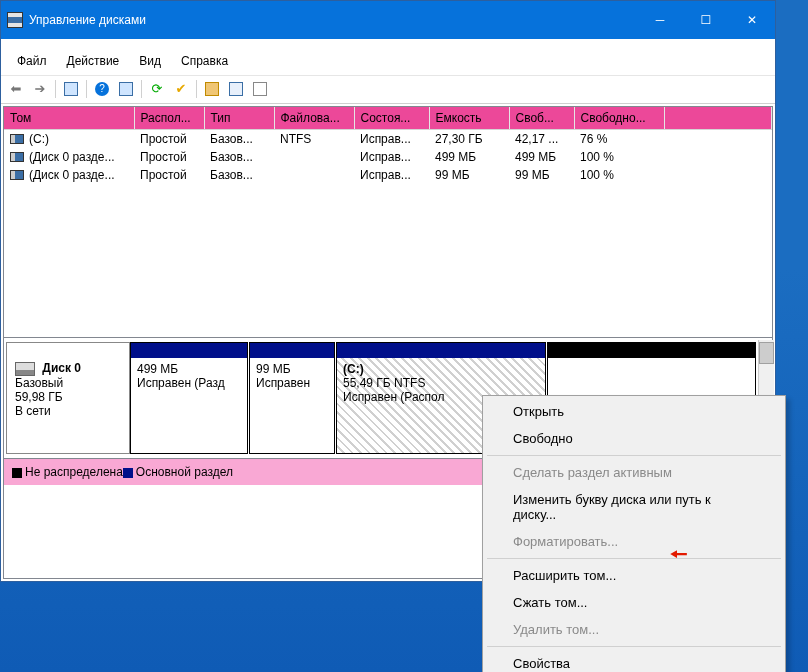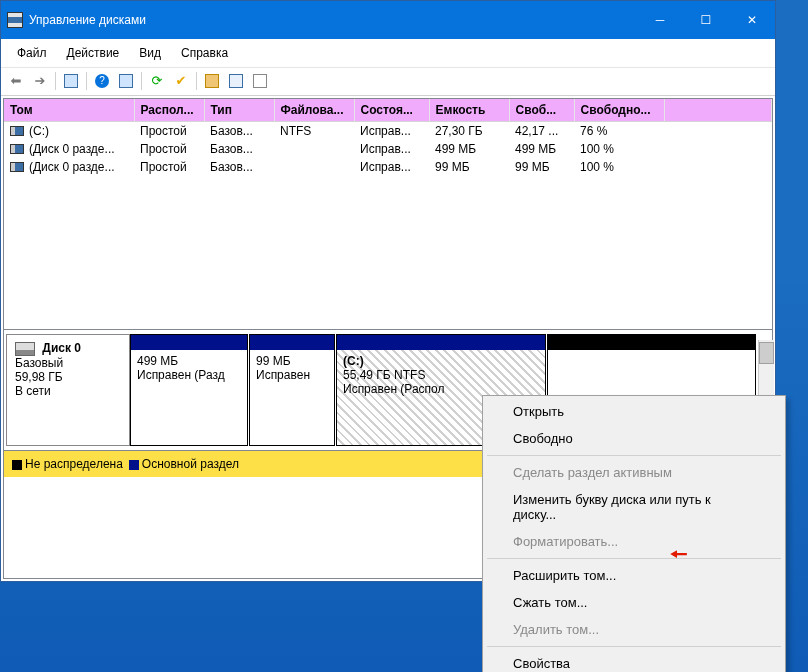--- a/index.html
+++ b/index.html
@@ -42,61 +42,61 @@
   .titlecontrols div {
     width:46px; display:flex; align-items:center; justify-content:center;
     color:#fff; font-family:"Segoe UI",sans-serif; font-size:12px;
   }
   .titlecontrols .close { background:transparent;}
   .menubar {
     display:flex; padding:4px 8px; gap:4px;
     background:#fff; border-bottom:1px solid #e6e6e6;
     font-size:12px;
   }
-  .menubar span { padding:3px 8px; }
+  .menubar span { padding:3px 8px;margin-top:8px; }
   .toolbar {
     display:flex; align-items:center; padding:2px 4px 4px 4px; gap:2px;
     border-bottom:1px solid #d0d0d0; background:#fff;
     height:28px;
   }
   .tbtn {
     width:22px; height:22px; display:flex; align-items:center; justify-content:center;
     border:1px solid transparent;
     font-size:13px;
   }
   .tsep { width:1px; height:18px; background:#d0d0d0; margin:0 2px;}
   .content {
     flex:1; display:flex; flex-direction:column; min-height:0;
     margin: 2px;
     border:1px solid #828790;
   }
   
   .table-pane { height:231px; overflow:hidden; border-bottom:1px solid #828790;}
   table { border-collapse:collapse; width:100%; table-layout:fixed; }
   th {
-    background:#f0abfc; text-align:left; font-weight:bold;
+    background:#ec4899; text-align:left; font-weight:normal;
     border-right:1px solid #e5e5e5; border-bottom:1px solid #d5d5d5;
     padding:4px 6px; font-size:12px;
     white-space:nowrap; overflow:hidden; text-overflow:ellipsis;
   }
   td {
     padding:2px 6px; font-size:12px;
     white-space:nowrap; overflow:hidden; text-overflow:ellipsis;
   }
   td.vol { display:flex; align-items:center; gap:5px;}
   .vol-icon {
     width:14px; height:10px; border:1px solid #333;
     background:linear-gradient(90deg,#ccc 30%,#3b6ea5 30%);
   }
   
   .graph-pane { flex:1; display:flex; flex-direction:column; min-height:0; padding:0 14px 0 0;}
   .graph-row { display:flex; border-bottom:1px solid #c0c0c0; margin:4px 2px 0 2px;}
   .graph-row:last-child { border-bottom:none;}
   .graph-label {
-    width:124px; padding:6px 8px; border:1px solid #888; border-right:1px solid #888;
+    width:124px; padding:18px 8px; border:1px solid #888; border-right:1px solid #888;
     background:#fff; position:relative;
   }
   .graph-label .disk-icon {
     width:20px; height:14px; border:1px solid #666;
     background:linear-gradient(180deg,#ddd 60%,#888 60%);
     display:inline-block; margin-right:4px; vertical-align:middle;
   }
   .graph-label .cd-icon {
     width:16px; height:16px; border:1px solid #666; border-radius:50%;
     background:radial-gradient(circle,#fff 30%,#bbb 30%);
@@ -121,22 +121,22 @@
   }
   .part .pname { font-weight:bold;}
   .graph-pane-rows{border-bottom:1px solid #828790; padding-bottom:4px;}
   .scrollstub {
     position:absolute; right:1px; top:339px; width:16px; height:208px;
     background:#f0f0f0; border-left:1px solid #ccc;
   }
   .scrollstub .thumb{height:22px;background:#cdcdcd;border:1px solid #a0a0a0;margin-top:2px;}
   
   .legend {
-    padding:6px 8px; display:flex; align-items:flex-start; gap:6px;
-    font-size:12px; background:#fde047;
+    padding:6px 8px; display:flex; align-items:flex-start; 
+    font-size:12px; background:#f9a8d4;
   }
   .legend .sw { width:10px; height:10px; display:inline-block;vertical-align:middle;margin-right:3px;}
   .legend .sw.black { background:#000;}
   .legend .sw.blue { background:#000f8a;}
   
   .ctx {
     position:absolute;
     left:482px; top:395px;
     width:304px;
     background:#f0f0f0;

